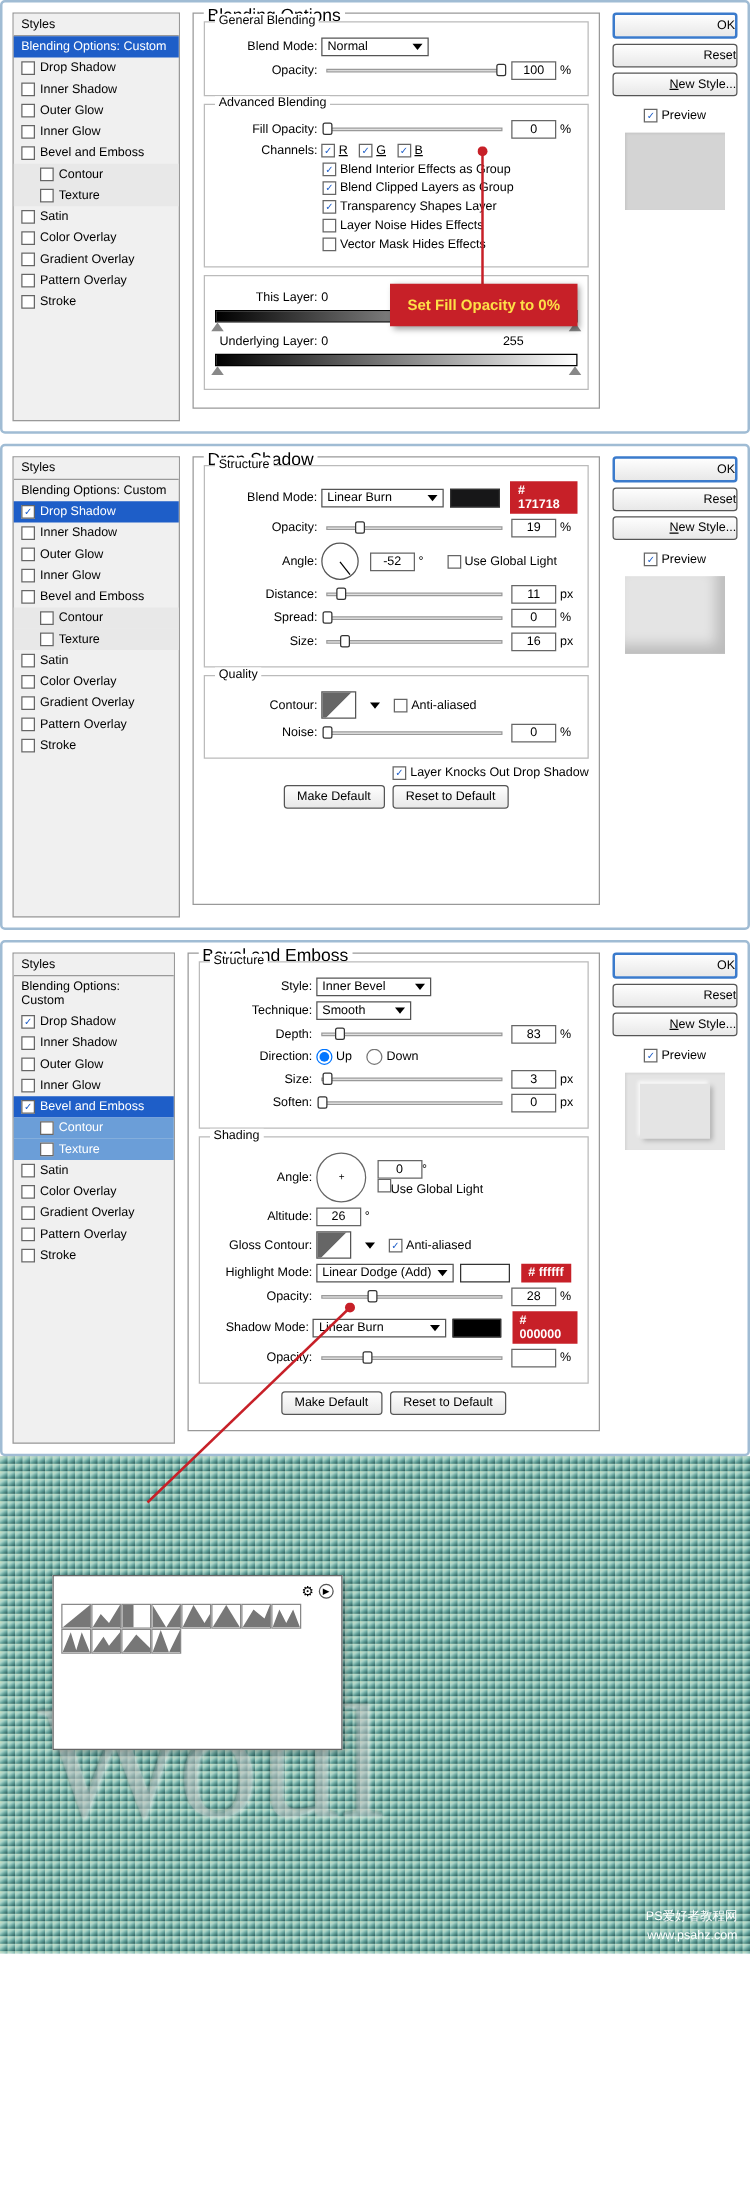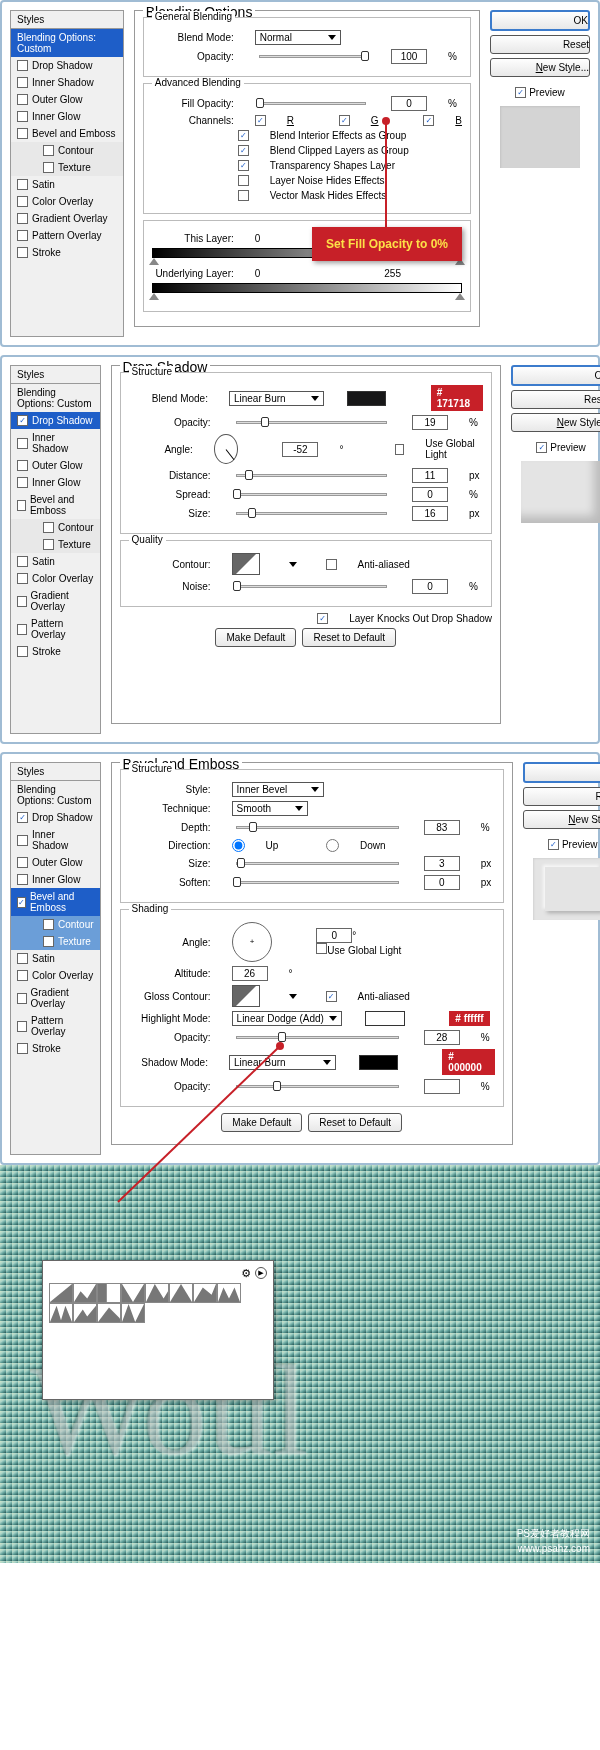--- a/index.html
+++ b/index.html
@@ -2,30 +2,30 @@
 <html><head>
 <meta charset="utf-8">
 <style>
 *{box-sizing:border-box;margin:0;padding:0;font-family:Tahoma,Arial,sans-serif;font-size:10px}
 body{background:#fff;width:600px}
 .dialog{background:#fff;border:2px solid #a0bcd4;border-radius:4px;padding:8px;display:flex;gap:6px;margin-bottom:8px;position:relative}
 .styles-panel{width:134px;border:1px solid #999;background:#f0f0f0}
 .styles-header{background:#f0f0f0;border-bottom:1px solid #999;padding:3px 6px;font-size:10px}
 .style-item{padding:3px 6px;display:flex;align-items:center;gap:4px;cursor:pointer;font-size:10px}
 .style-item.sel{background:#1e5ec8;color:#fff}
-.style-item.sub{padding-left:32px;background:#e8e8e8}
+.style-item.sub{padding-left:21px;background:#e8e8e8}
 .style-item.sub.sel{background:#6b9ed8;color:#fff}
 .chk{width:11px;height:11px;border:1px solid #666;background:#fff;display:inline-flex;align-items:center;justify-content:center;font-size:8px;color:#1e5ec8}
 .chk.on::before{content:"✓"}
 .center{flex:1;padding:0 4px}
 .fieldset{border:1px solid #999;padding:6px 8px 8px;margin-bottom:10px;position:relative}
 .legend{position:absolute;top:-7px;left:8px;background:#fff;padding:0 3px;font-weight:normal;font-size:14px}
 .inner-fs{border:1px solid #bbb;padding:8px;margin-bottom:6px;position:relative}
 .inner-leg{position:absolute;top:-7px;left:8px;background:#fff;padding:0 3px;font-size:10px}
-.row{display:flex;align-items:center;margin:4px 0;gap:21px}
+.row{display:flex;align-items:center;margin:4px 0;gap:3px}
 .lbl{width:82px;text-align:right;font-size:10px}
 .dd{border:1px solid #555;background:#fff;padding:1px 4px;font-size:10px;display:flex;align-items:center;justify-content:space-between;min-width:76px}
 .dd .arr{border-left:4px solid transparent;border-right:4px solid transparent;border-top:5px solid #000;margin-left:4px}
 .slider{height:3px;background:linear-gradient(#ccc,#eee);border:1px solid #999;flex:1;position:relative;margin:0 4px}
 .knob{width:8px;height:10px;background:#fff;border:1px solid #333;border-radius:2px;position:absolute;top:-5px;transform:translateX(-50%)}
 .num{width:36px;border:1px solid #666;padding:1px 2px;text-align:center;background:#fff;font-size:10px}
 .unit{width:14px;font-size:10px}
 .btns{width:100px;display:flex;flex-direction:column;gap:4px;align-items:center}
 .btn{width:100px;border:1px solid #555;background:linear-gradient(#fefefe,#e8e8e8);padding:3px 0;font-size:10px;text-align:right;border-radius:3px;cursor:pointer}
 .btn.primary{border:2px solid #3b7bcc}

